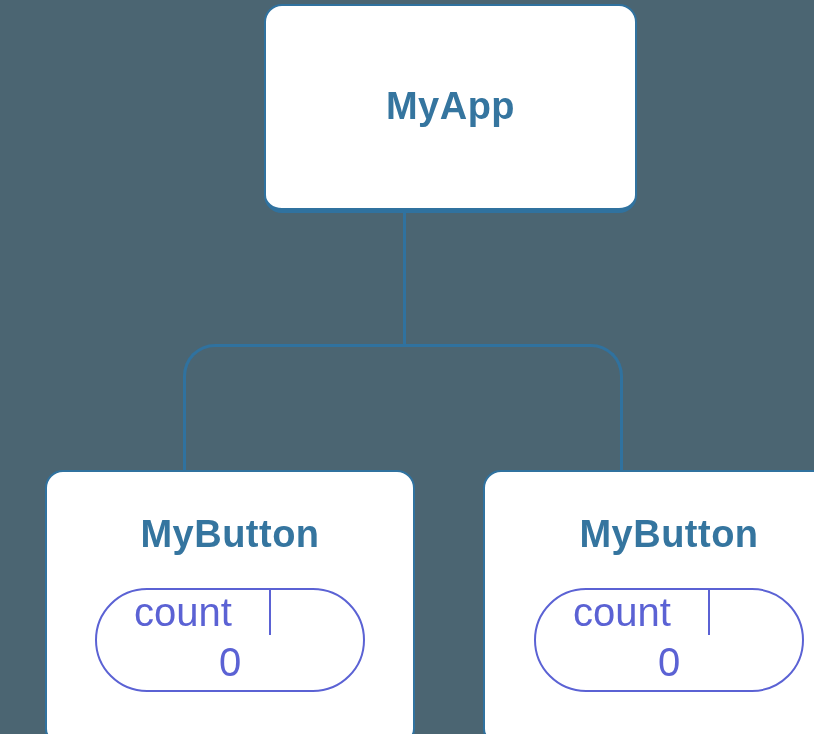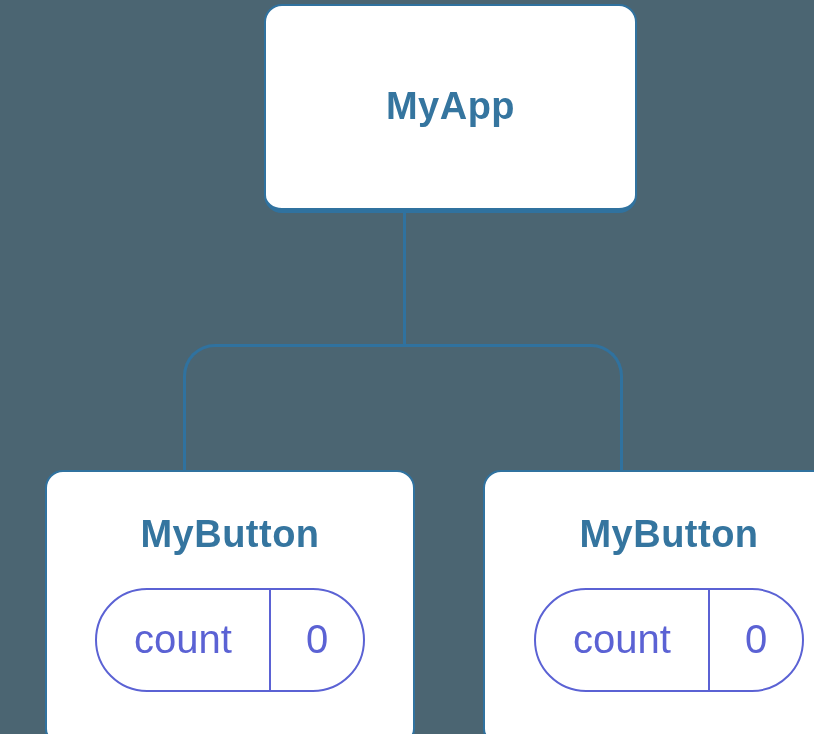--- a/index.html
+++ b/index.html
@@ -74,20 +74,21 @@
     width: 270px;
     height: 104px;
     border: 2px solid var(--accent, #5b62d4);
     border-radius: 60px;
     box-sizing: border-box;
     display: flex;
     background: var(--card, #ffffff);
     color: var(--accent, #5b62d4);
     font-size: 40px;
     font-weight: 400;
+    flex-direction: column;
   }
   .state-key {
     width: 172px;
     display: flex;
     align-items: center;
     justify-content: center;
     border-right: 2px solid var(--accent, #5b62d4);
   }
   .state-value {
     flex: 1;

